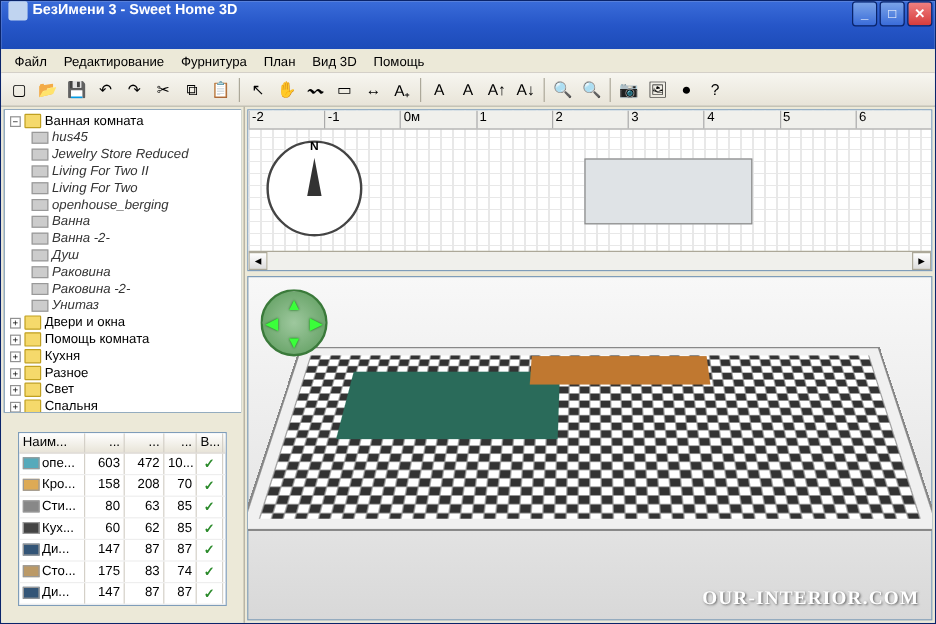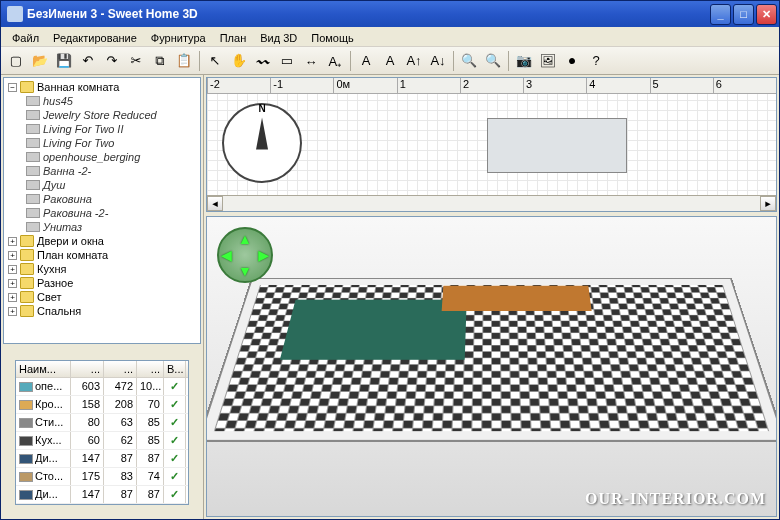--- a/index.html
+++ b/index.html
@@ -1,18 +1,18 @@
 <!DOCTYPE html>
 <html><head>
 <meta charset="utf-8">
 <style>
 *{box-sizing:border-box;margin:0;padding:0;font-family:Tahoma,sans-serif;font-size:11px}
 body{width:780px;height:520px;overflow:hidden;background:#fff}
 .window{width:780px;height:520px;border:1px solid #0a246a;display:flex;flex-direction:column}
-.titlebar{height:26px;background:linear-gradient(180deg,#3a6cd9 0%,#2656c8 50%,#1c4bb8 100%);display:flex;align-items:center;padding:0 2px;color:#fff}
+.titlebar{height:40px;background:linear-gradient(180deg,#3a6cd9 0%,#2656c8 50%,#1c4bb8 100%);display:flex;padding:0 2px;color:#fff}
 .titlebar-icon{width:16px;height:16px;margin:0 4px;background:#c0d4f0;border-radius:2px}
 .titlebar-text{flex:1;font-weight:bold;font-size:12px}
 .winbtns{display:flex;gap:2px}
 .winbtn{width:21px;height:21px;background:linear-gradient(180deg,#7ba4e8,#3a6cd9);border:1px solid #0a246a;border-radius:3px;display:flex;align-items:center;justify-content:center;color:#fff;font-weight:bold;cursor:pointer}
 .winbtn.close{background:linear-gradient(180deg,#f08080,#d63c3c)}
 .menubar{height:20px;background:#ece9d8;display:flex;align-items:flex-end;padding:0 4px;border-bottom:1px solid #d4d0c8}
 .menuitem{padding:2px 7px;cursor:pointer}
 .toolbar{height:28px;background:linear-gradient(180deg,#f7f6f0,#e8e4d8);display:flex;align-items:center;padding:0 4px;gap:2px;border-bottom:1px solid #aca899}
 .tbtn{width:22px;height:22px;display:flex;align-items:center;justify-content:center;border:1px solid transparent;border-radius:3px;cursor:pointer;font-size:13px}
 .tsep{width:1px;height:20px;background:#aca899;margin:0 2px}
@@ -137,20 +137,24 @@
               <div class="tree-leaf">
                 <span class="leaf-icon"></span>
                 <span>Living For Two</span>
               </div>
               <div class="tree-leaf">
                 <span class="leaf-icon"></span>
                 <span>openhouse_berging</span>
               </div>
               <div class="tree-leaf">
                 <span class="leaf-icon"></span>
+                <span>Ванна</span>
+              </div>
+              <div class="tree-leaf">
+                <span class="leaf-icon"></span>
                 <span>Ванна -2-</span>
               </div>
               <div class="tree-leaf">
                 <span class="leaf-icon"></span>
                 <span>Душ</span>
               </div>
               <div class="tree-leaf">
                 <span class="leaf-icon"></span>
                 <span>Раковина</span>
               </div>
@@ -165,21 +169,21 @@
             </div>
           <div id="tree-folders">
               <div class="tree-folder">
                 <span class="tree-toggle">+</span>
                 <span class="tree-icon"></span>
                 <span>Двери и окна</span>
               </div>
               <div class="tree-folder">
                 <span class="tree-toggle">+</span>
                 <span class="tree-icon"></span>
-                <span>План комната</span>
+                <span>Помощь комната</span>
               </div>
               <div class="tree-folder">
                 <span class="tree-toggle">+</span>
                 <span class="tree-icon"></span>
                 <span>Кухня</span>
               </div>
               <div class="tree-folder">
                 <span class="tree-toggle">+</span>
                 <span class="tree-icon"></span>
                 <span>Разное</span>

